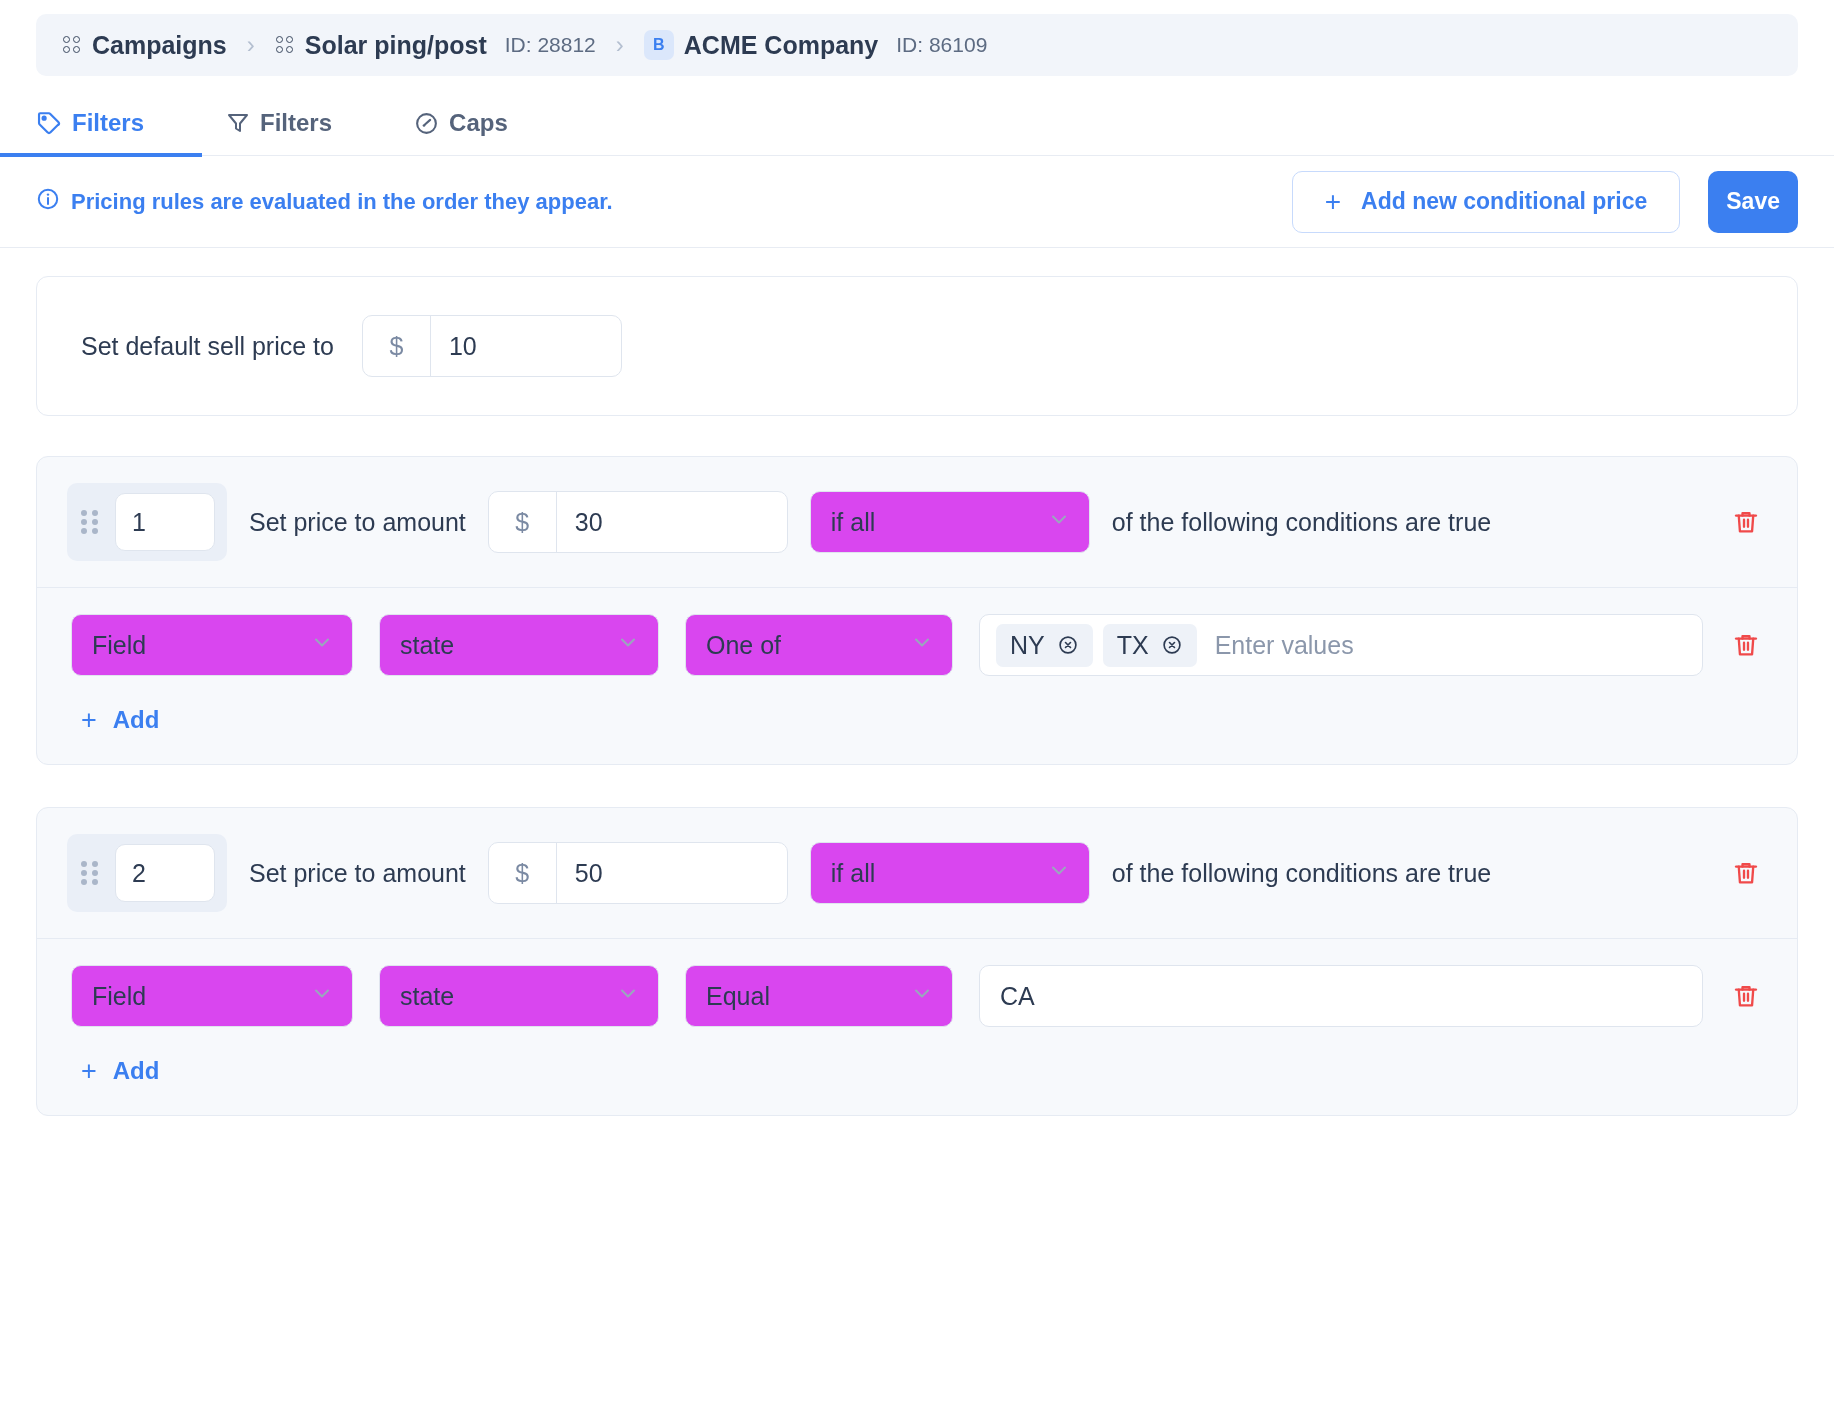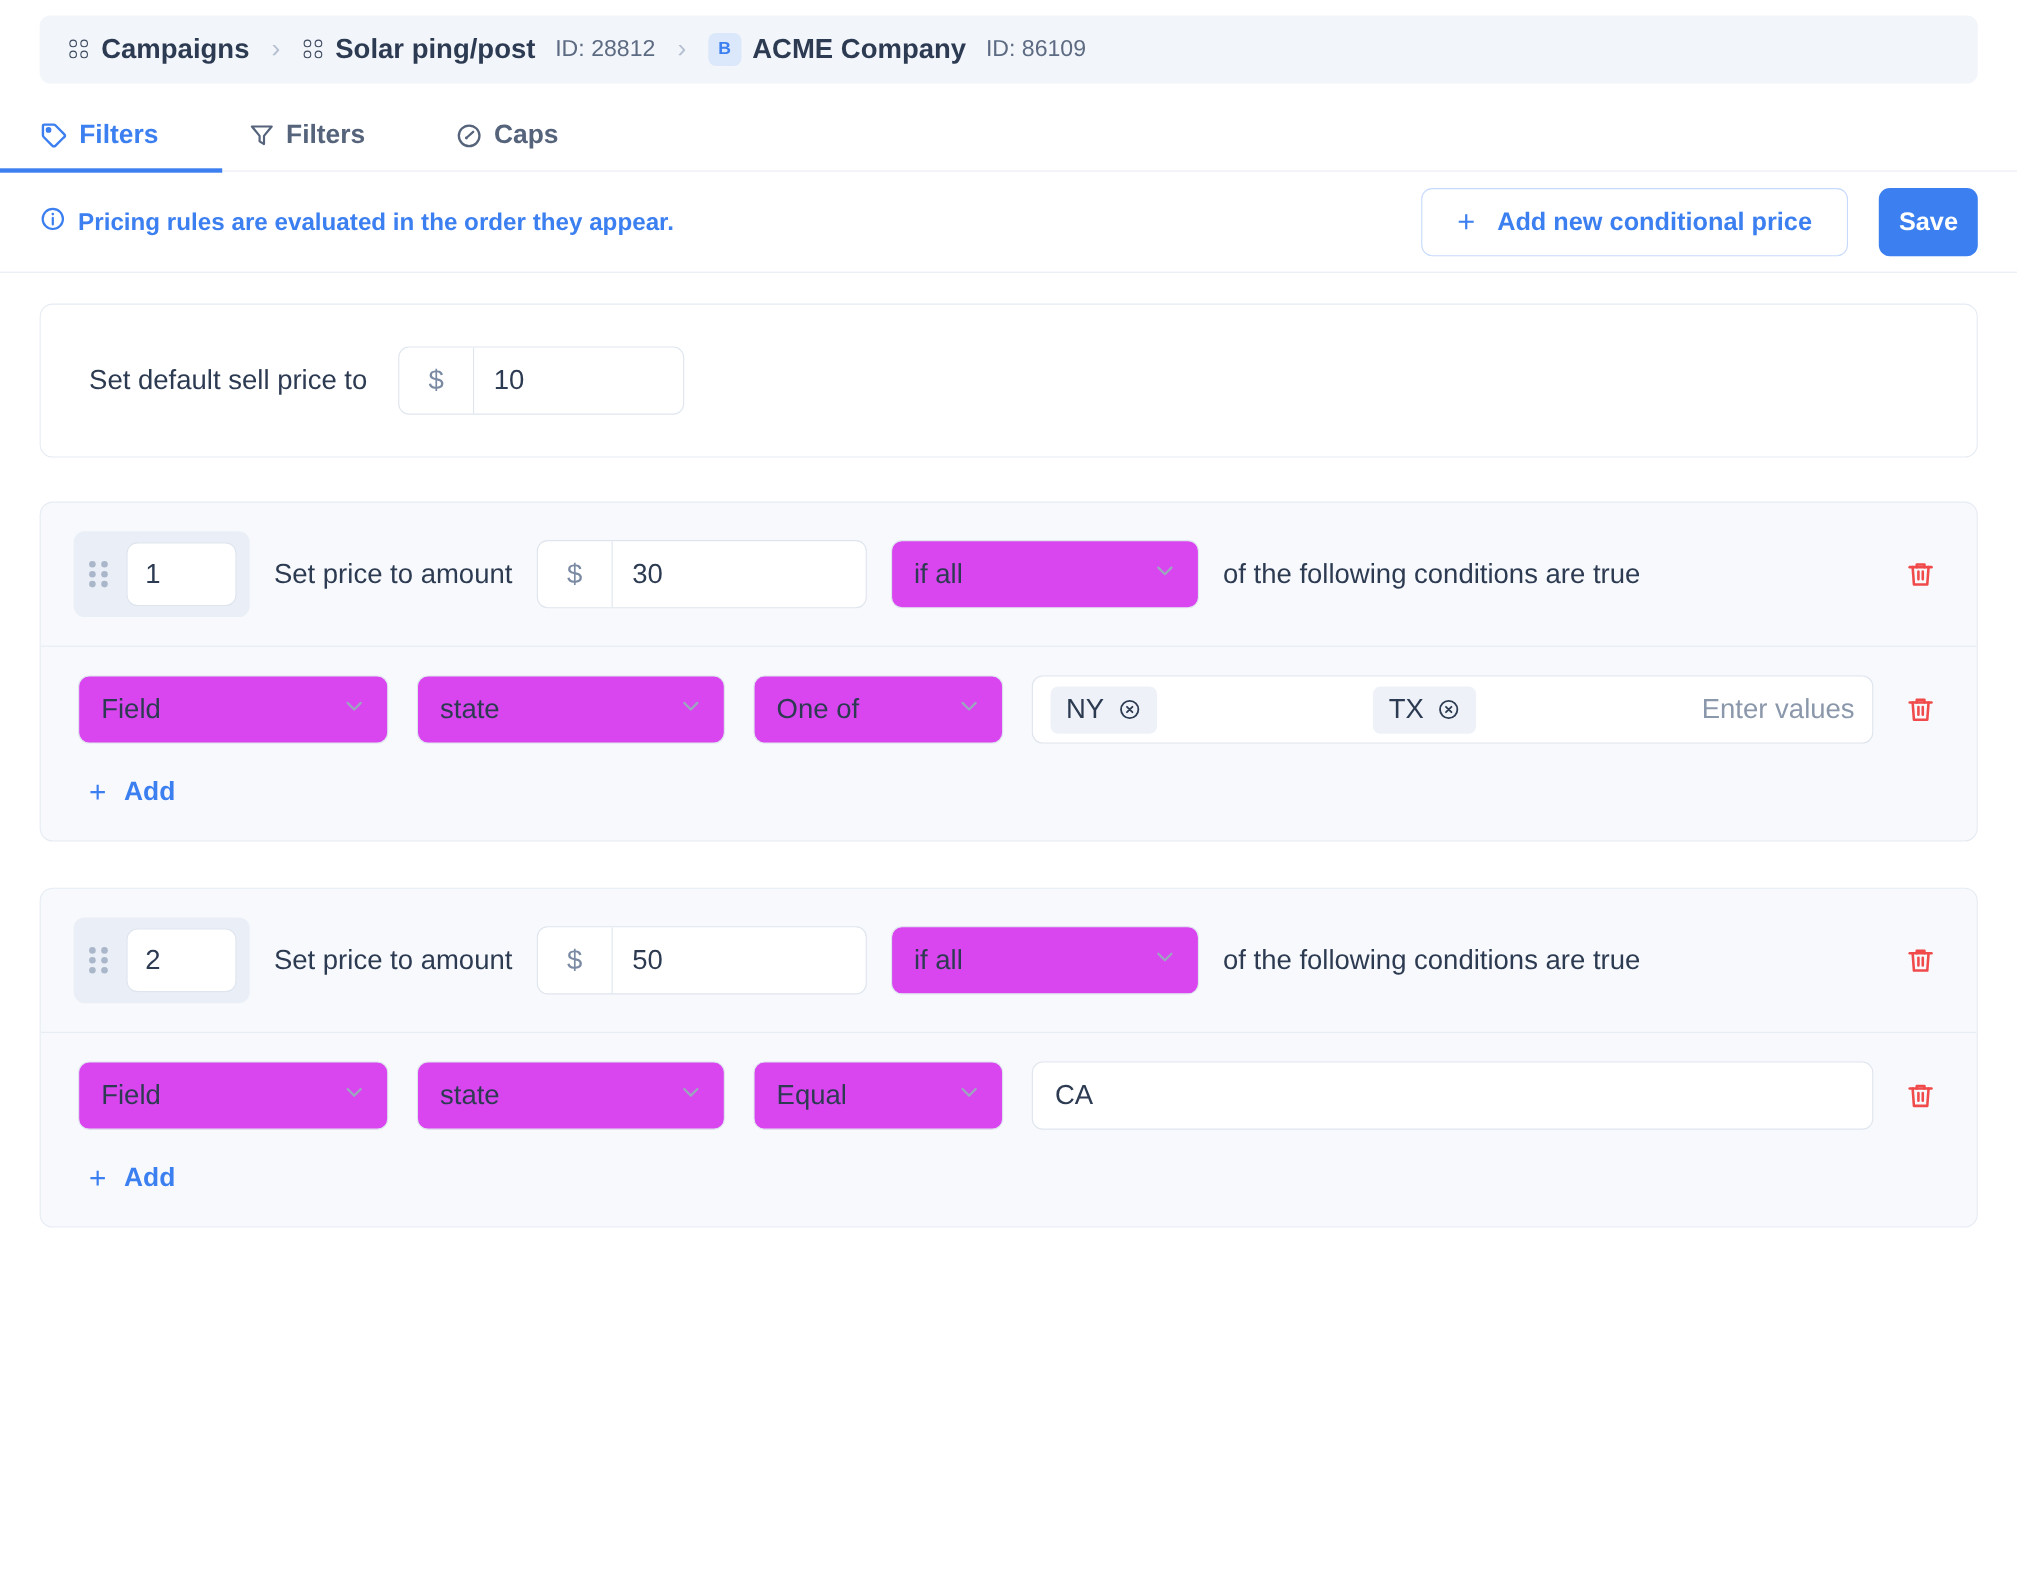--- a/index.html
+++ b/index.html
@@ -215,21 +215,21 @@
     font-size:25px;color:var(--ink);
     cursor:pointer;
     white-space:nowrap;
   }
   .select .chev{
     position:absolute;right:18px;top:50%;transform:translateY(-50%);
   }
   .select.w-cond{width:280px;}
   .select.w-field{width:282px;}
   .select.w-attr{width:280px;}
-  .select.w-op{width:227px;}
+  .select.w-op{width:268px;}
 
   .tail-text{font-size:25px;color:var(--ink);white-space:nowrap;}
 
   .trash{
     margin-left:auto;
     width:34px;height:34px;
     display:flex;align-items:center;justify-content:center;
     cursor:pointer;flex:0 0 auto;
   }
 
@@ -238,21 +238,20 @@
     display:flex;align-items:center;gap:26px;
   }
   .tagbox{
     flex:1;
     min-height:62px;
     border:1.5px solid var(--border);
     border-radius:10px;
     background:#fff;
     display:flex;align-items:center;gap:10px;
     padding:0 16px;
-    justify-content:space-between;
   }
   .chip{
     display:flex;align-items:center;gap:12px;
     background:var(--chip-bg);
     border-radius:7px;
     padding:7px 14px;
     font-size:25px;color:var(--ink);
   }
   .chip .x{display:flex;align-items:center;cursor:pointer;}
   .tag-ph{color:#8b97ab;font-size:25px;padding-left:8px;}

